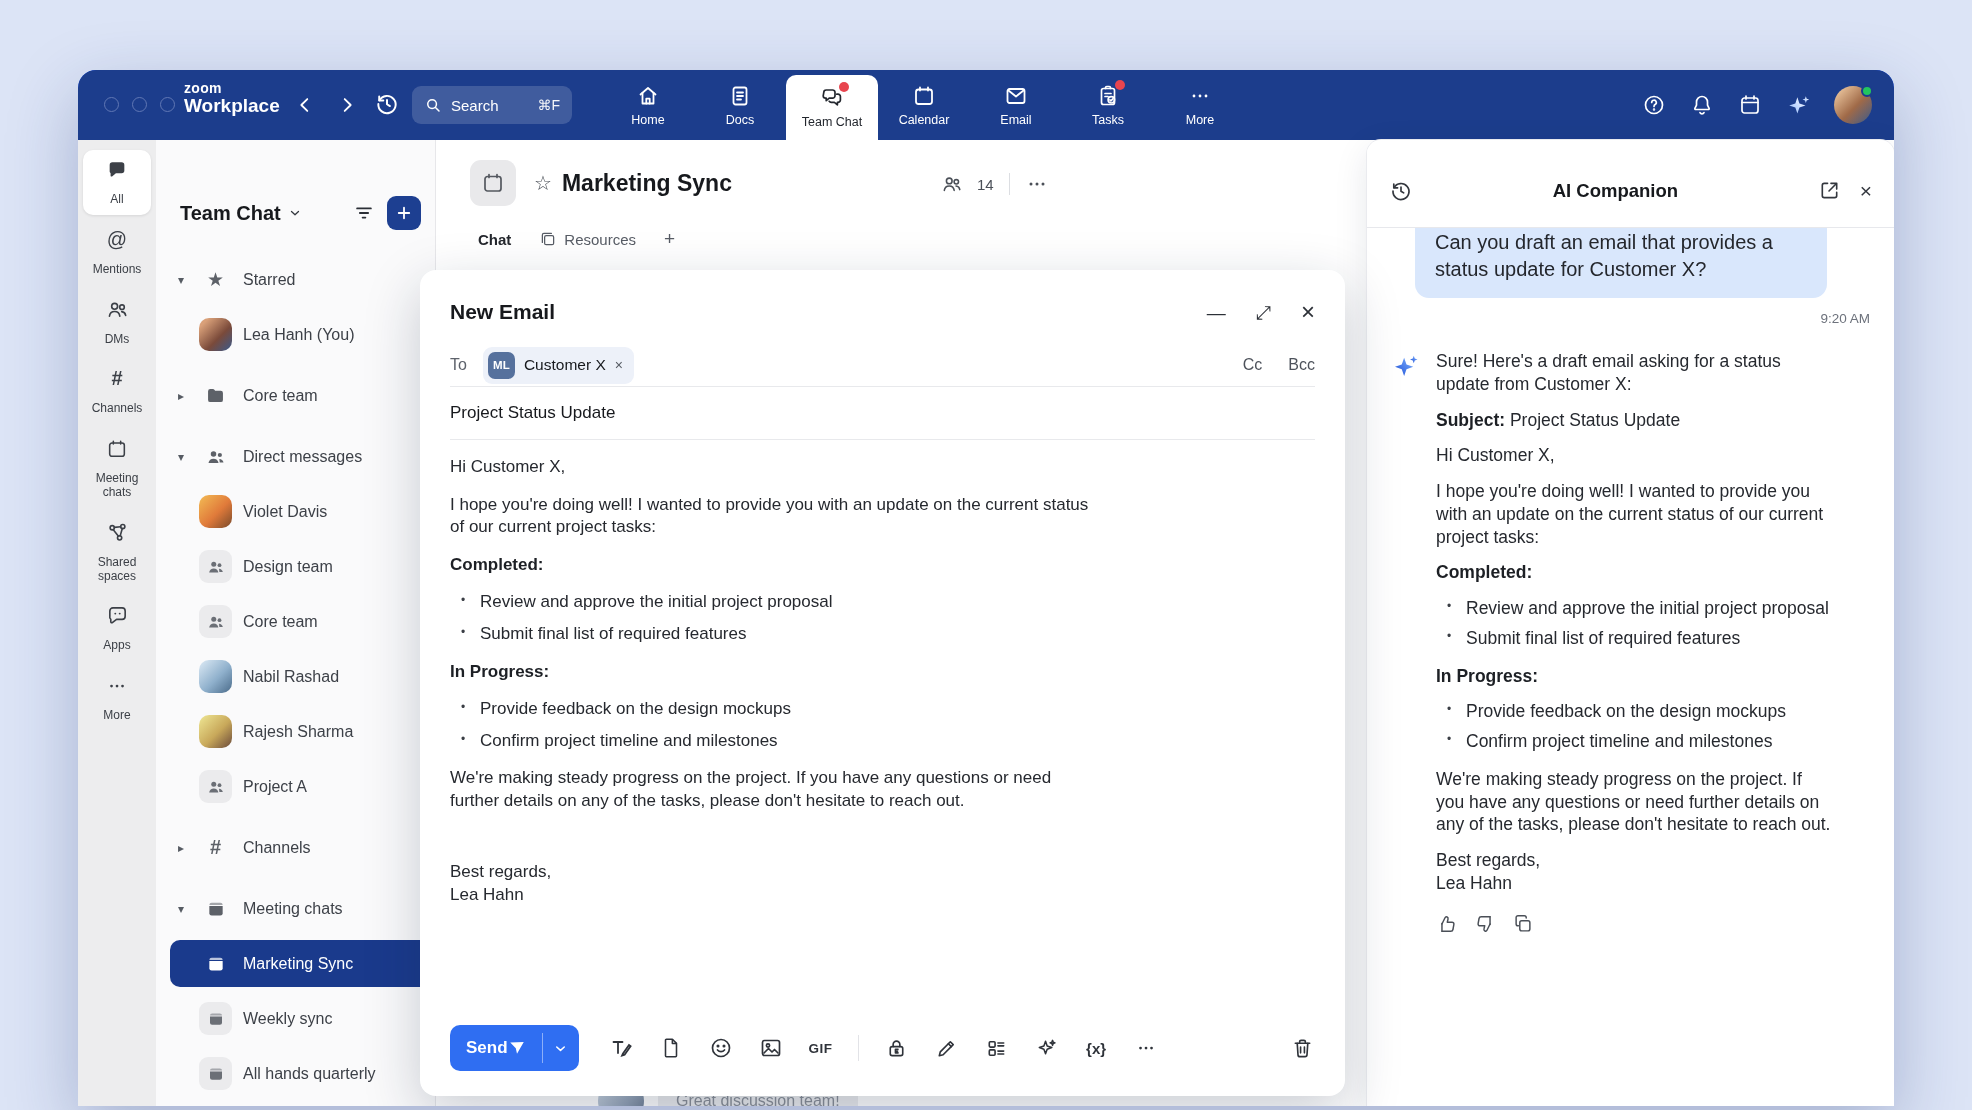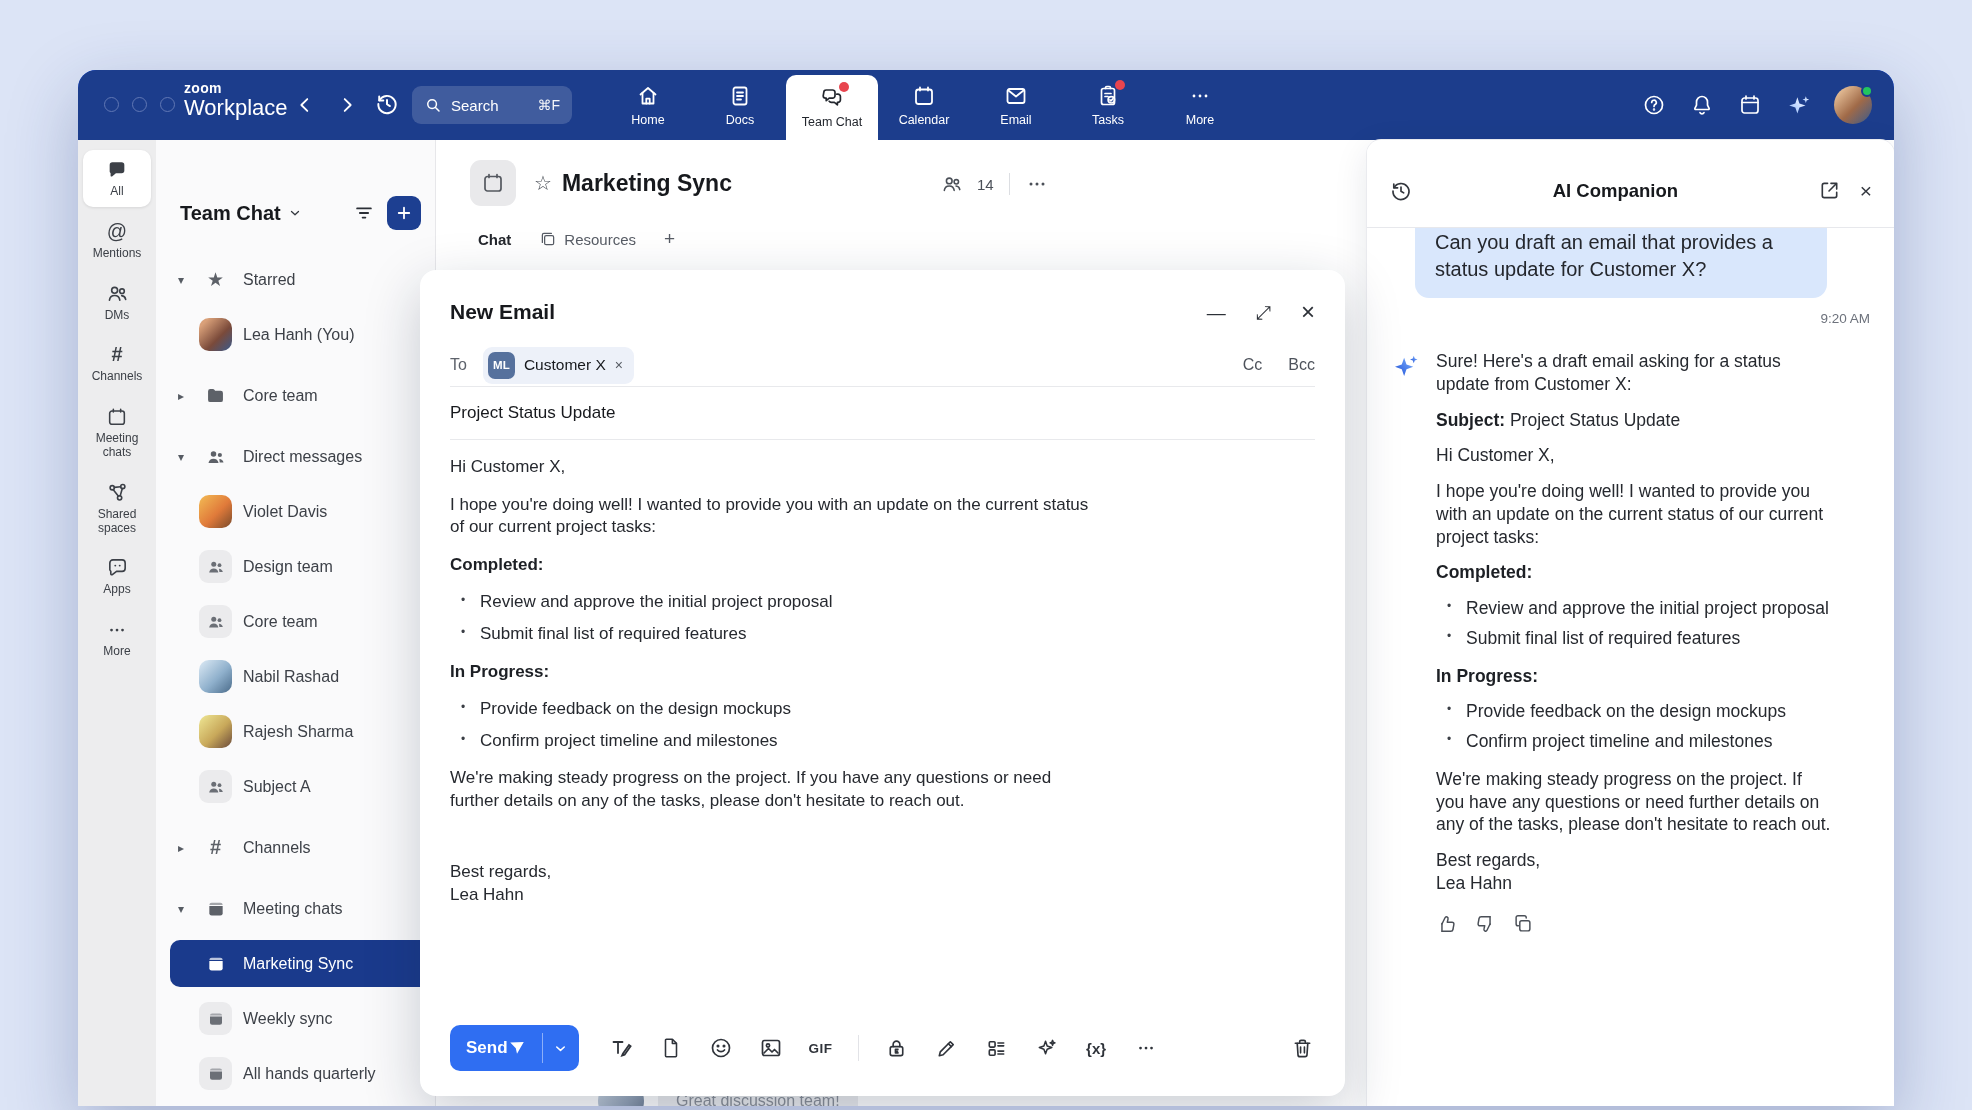--- a/index.html
+++ b/index.html
@@ -6,38 +6,38 @@
 html,body{width:1972px;height:1110px;overflow:hidden}
 body{background:#dce4f6;font-family:"Liberation Sans",sans-serif;position:relative;color:#26292f}
 svg{display:block}
 .window{position:absolute;left:78px;top:70px;width:1816px;height:1036px;background:#1d4ed8;border-radius:18px 18px 0 0;box-shadow:0 24px 70px rgba(25,45,110,.28);overflow:hidden}
 
 .topbar{position:absolute;inset:0 0 auto 0;height:70px;background:#1c3d8c;border-radius:18px 18px 0 0;color:#fff}
 .traffic{position:absolute;left:26px;top:27px;display:flex;gap:13px}
 .traffic span{width:15px;height:15px;border:1.6px solid #6077b4;border-radius:50%}
 .logo{position:absolute;left:106px;top:11px;line-height:1.05}
 .logo .l1{font-size:14px;font-weight:700;letter-spacing:.3px}
-.logo .l2{font-size:22px;font-weight:400}
+.logo .l2{font-size:19px;font-weight:700}
 .navarrow{position:absolute;top:22px;width:26px;height:26px;display:grid;place-items:center;color:#fff}
 .hist{position:absolute;top:21px;left:296px;width:26px;height:26px;color:#fff}
 .searchbar{position:absolute;left:334px;top:16px;width:160px;height:38px;background:rgba(255,255,255,.16);border-radius:9px;display:flex;align-items:center;gap:9px;padding:0 12px;font-size:15px}
 .searchbar .sc{margin-left:auto;font-size:14px;opacity:.95}
 .nav{position:absolute;left:524px;top:0;height:70px;display:flex}
 .navitem{width:92px;height:70px;display:flex;flex-direction:column;align-items:center;justify-content:center;gap:5px;color:#fff;cursor:pointer}
 .navitem .nlbl{font-size:12.5px}
 .navitem.active{height:65px;margin-top:5px;background:#fff;border-radius:10px 10px 0 0;color:#23272e}
 .icw{position:relative;width:24px;height:24px}
 .dot{position:absolute;top:-4px;right:-5px;width:10px;height:10px;border-radius:50%;background:#e8454f}
 .tbright{position:absolute;right:22px;top:0;height:70px;display:flex;align-items:center;gap:24px}
 .tbicon{width:24px;height:24px;color:#fff}
 .tbavatar{position:relative;width:38px;height:38px;border-radius:50%;background:linear-gradient(135deg,#e9c39b 10%,#a06a48 55%,#3a5a8c 100%)}
 .tbavatar i{position:absolute;top:-1px;right:-1px;width:12px;height:12px;border-radius:50%;background:#22c55e;border:2px solid #1c3d8c}
 
 .rail{position:absolute;left:0;top:70px;width:78px;bottom:0;background:#ededee;display:flex;flex-direction:column;align-items:center;padding-top:10px;gap:5px}
-.rail-item{width:68px;padding:8px 2px;display:flex;flex-direction:column;align-items:center;gap:4px;border-radius:10px;color:#3c4047;cursor:pointer}
+.rail-item{width:68px;padding:8px 2px;display:flex;flex-direction:column;align-items:center;gap:12px;border-radius:10px;color:#3c4047;cursor:pointer}
 .rail-item .rlbl{font-size:12px;line-height:1.15;text-align:center}
 .rail-item.active{background:#fff;box-shadow:0 1px 3px rgba(0,0,0,.10)}
 .ric{width:23px;height:23px;display:grid;place-items:center;font-size:20px}
 
 .chatlist{position:absolute;left:78px;top:70px;width:280px;bottom:0;background:#fafafb;border-right:1px solid #e7e7ea}
 .cl-head{display:flex;align-items:center;padding:56px 14px 10px 24px}
 .cl-title{font-size:20px;font-weight:700;color:#17191d;display:flex;align-items:center;gap:7px;cursor:pointer}
 .cl-actions{margin-left:auto;display:flex;align-items:center;gap:12px}
 .cl-filter{width:22px;height:22px;color:#2b2f36}
 .plus-btn{width:34px;height:34px;border-radius:9px;background:#1d3f91;color:#fff;display:grid;place-items:center;cursor:pointer}
@@ -445,21 +445,21 @@
       <div class="cl-row">
         <span class="caret"></span>
         <span class="cl-ic ic-gray">
             <svg width="20" height="20" viewBox="0 0 24 24" fill="#6b6f76">
               <circle cx="9.3" cy="8.8" r="3"></circle>
               <path d="M3.8 18.5c.5-3 2.7-4.7 5.5-4.7s5 1.7 5.5 4.7z"></path>
               <circle cx="16.2" cy="9.8" r="2.3"></circle>
               <path d="M15.6 14.1c2.4.1 4 1.6 4.6 3.8h-4.1z"></path>
             </svg>
           </span>
-        <span class="cl-lbl">Subject A</span>
+        <span class="cl-lbl">Project A</span>
       </div>
       <div class="cl-row sect">
         <span class="caret">▸</span>
         <span class="cl-ic" style="font-weight:700;font-size:20px">#</span>
         <span class="cl-lbl">Channels</span>
       </div>
       <div class="cl-row sect">
         <span class="caret">▾</span>
         <span class="cl-ic">
             <svg width="20" height="20" viewBox="0 0 24 24" fill="#5d6168">

